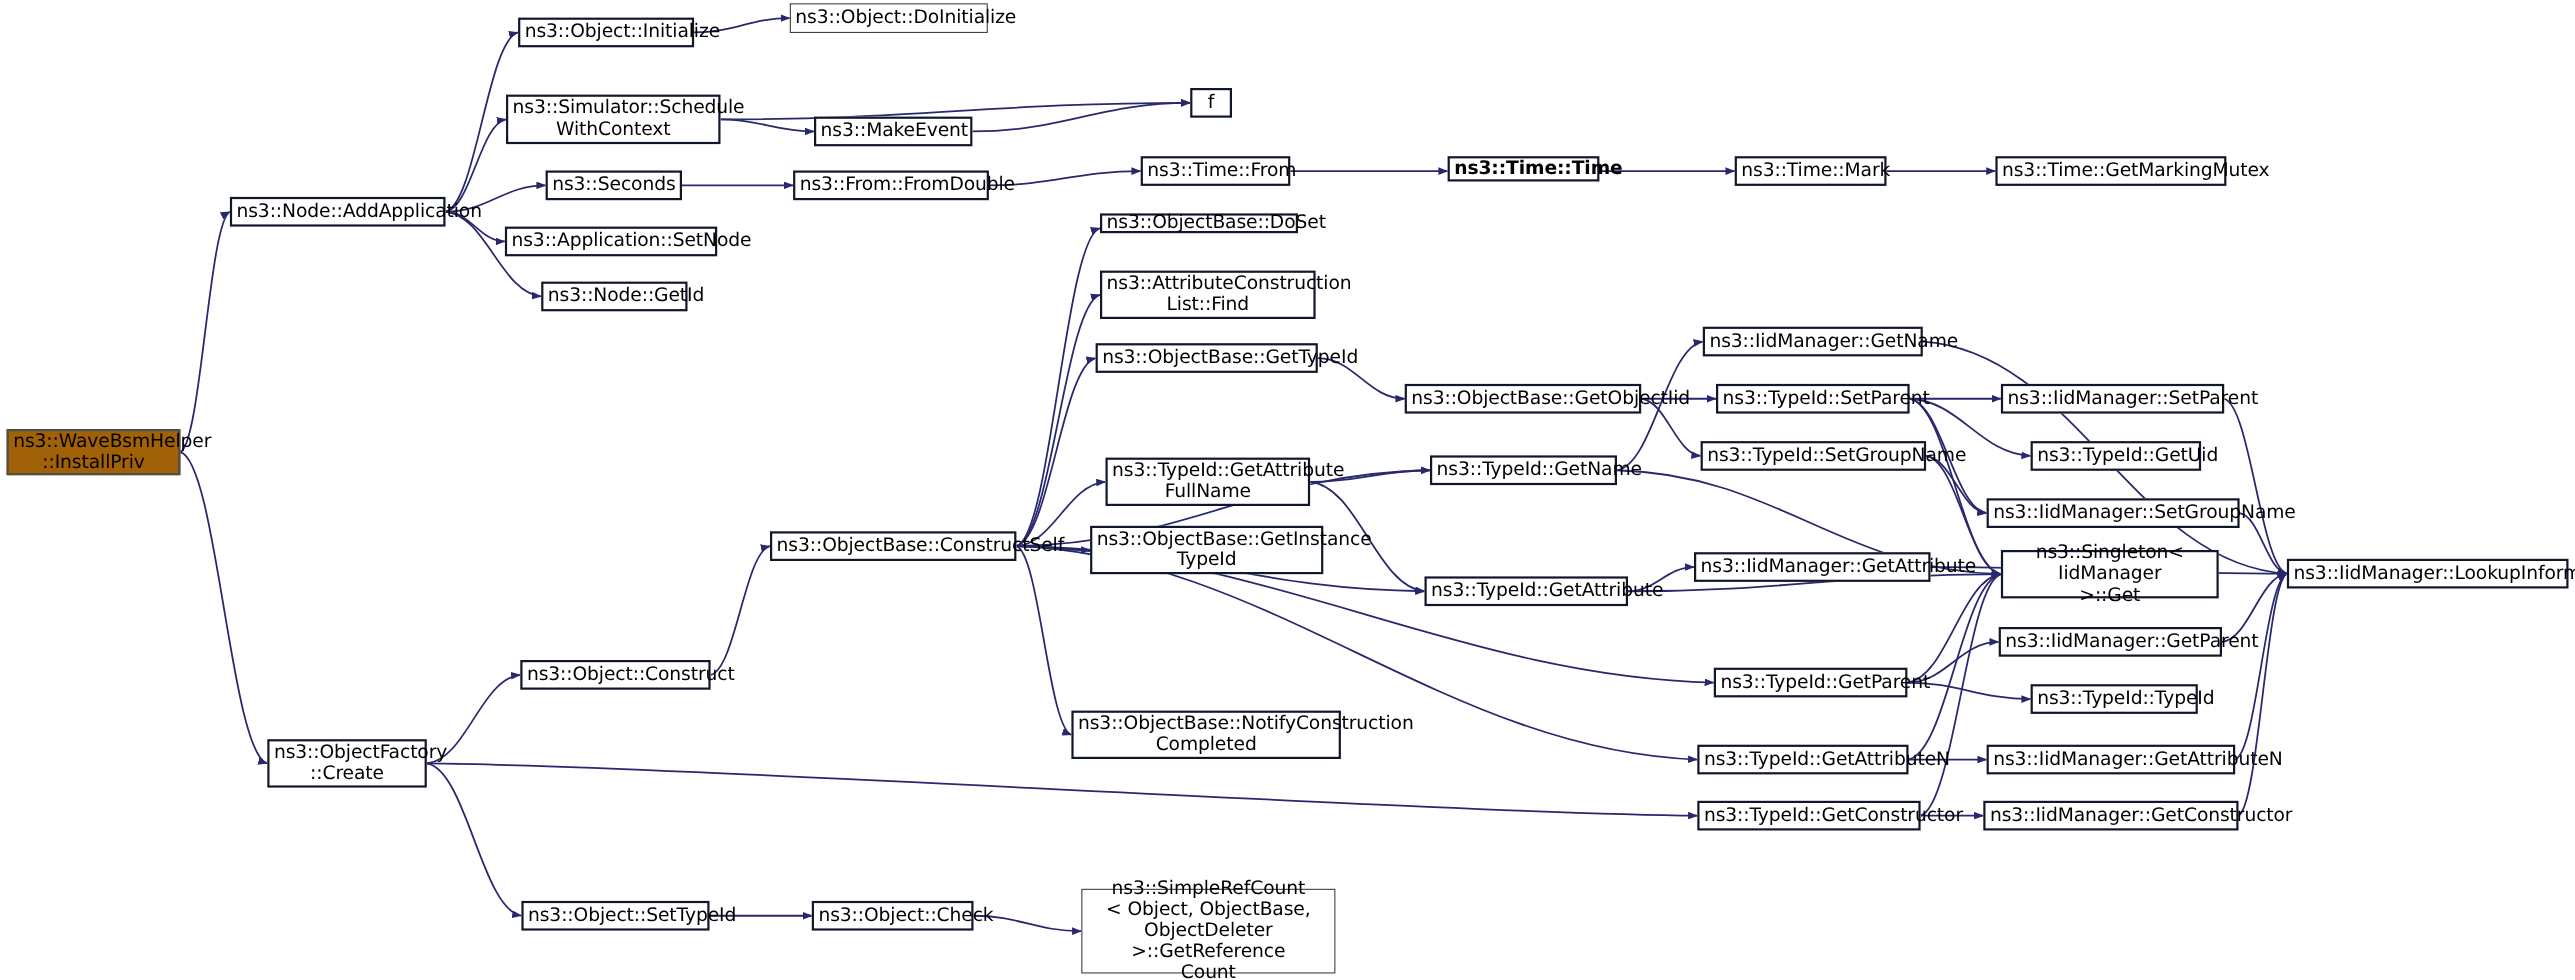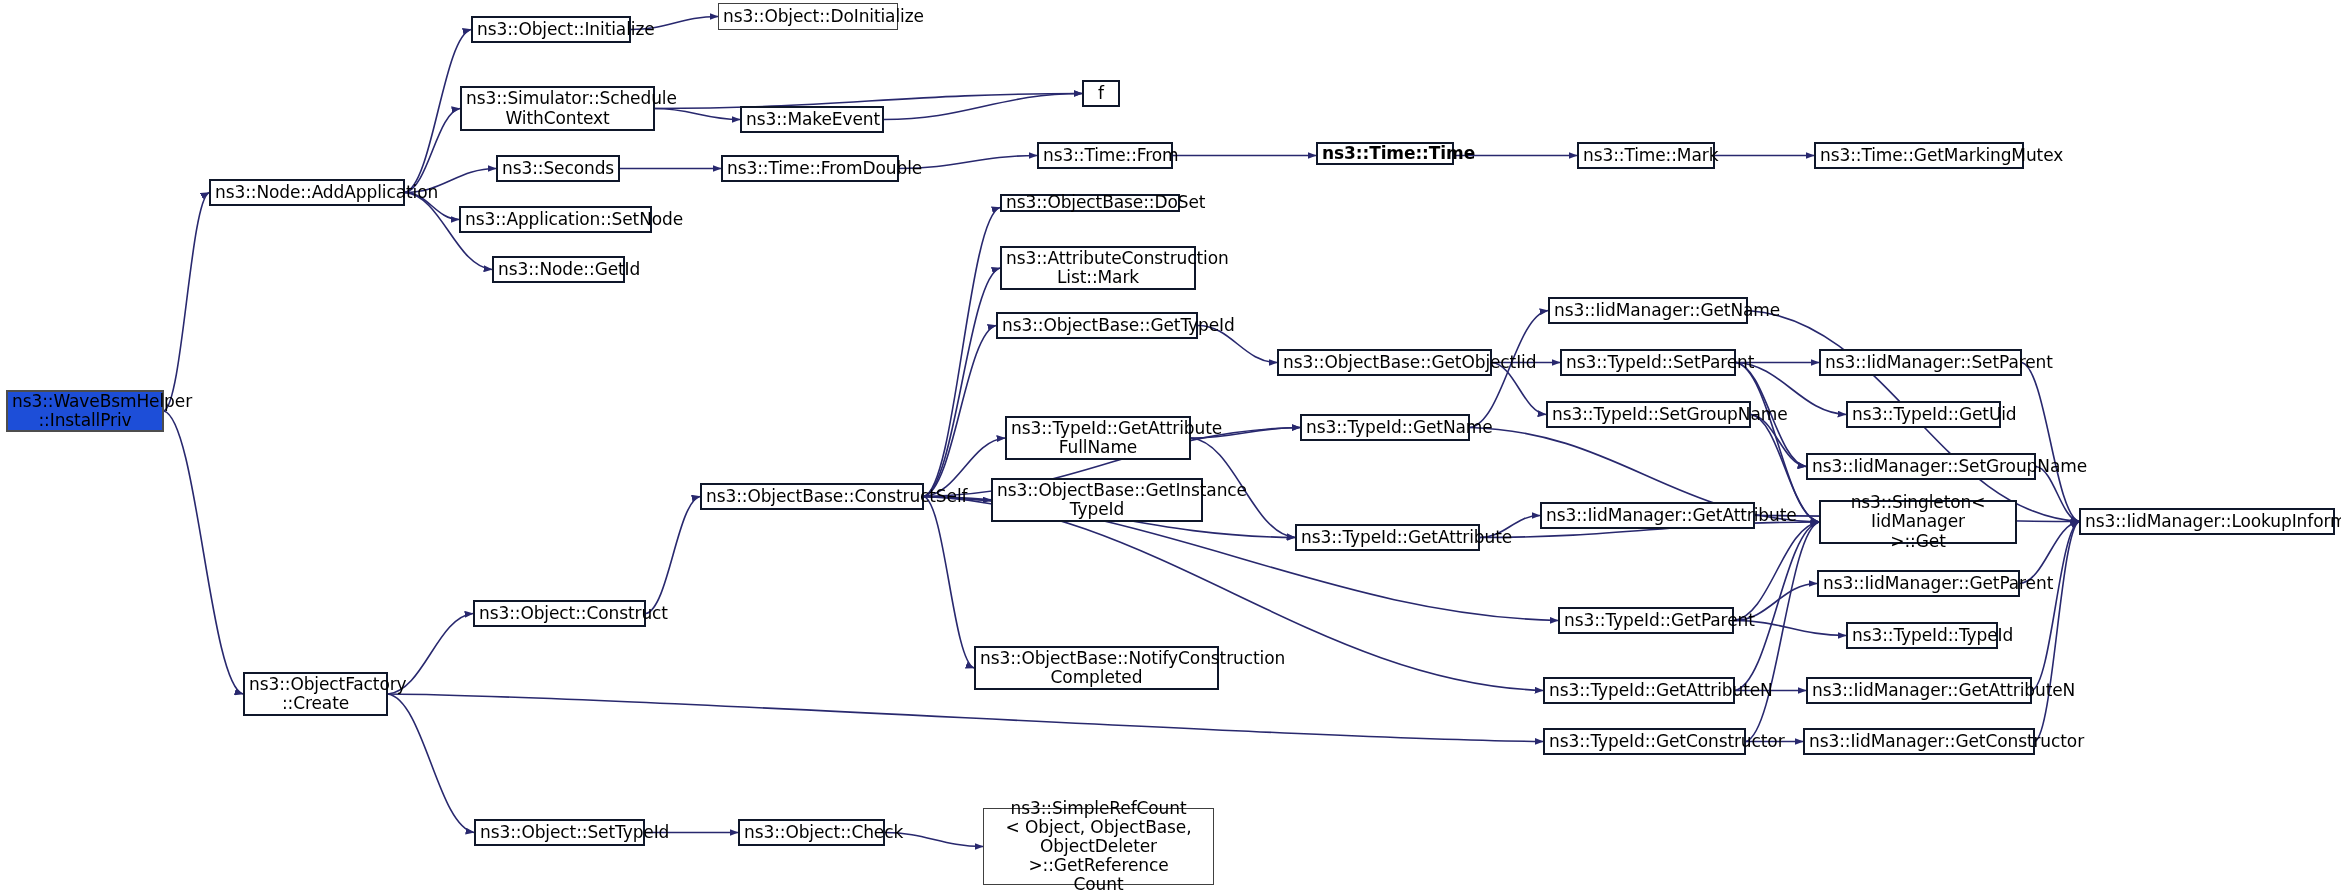--- a/index.html
+++ b/index.html
@@ -35,21 +35,21 @@
     border: 1px solid #404040;
     color: #000000;
     font-size: 17px;
     line-height: 1.12;
     letter-spacing: -0.1px;
     white-space: pre-line;
     padding: 0 4px;
     z-index: 5;
   }
   .node.root {
-    background: #1d4ed8;
+    background: #a16207;
     border: 2px solid #4d4d4d;
   }
   .node.thick {
     border: 2px solid #0f172a;
   }
   .node-label {
     display: block;
     width: 100%;
     white-space: pre-line;
   }
@@ -132,30 +132,30 @@
       <div class="node root" style="left: 6px; top: 390px; width: 158px; height: 42px;"><span class="node-label">ns3::WaveBsmHelper
 ::InstallPriv</span></div>
       <div class="node thick" style="left: 209px; top: 179px; width: 196px; height: 27px;"><span class="node-label">ns3::Node::AddApplication</span></div>
       <div class="node thick" style="left: 471px; top: 16px; width: 160px; height: 27px;"><span class="node-label">ns3::Object::Initialize</span></div>
       <div class="node" style="left: 718px; top: 3px; width: 180px; height: 27px;"><span class="node-label">ns3::Object::DoInitialize</span></div>
       <div class="node thick" style="left: 460px; top: 86px; width: 195px; height: 45px;"><span class="node-label">ns3::Simulator::Schedule
 WithContext</span></div>
       <div class="node thick" style="left: 740px; top: 106px; width: 144px; height: 27px;"><span class="node-label">ns3::MakeEvent</span></div>
       <div class="node thick" style="left: 1082px; top: 80px; width: 38px; height: 27px;"><span class="node-label">f</span></div>
       <div class="node thick" style="left: 496px; top: 155px; width: 124px; height: 27px;"><span class="node-label">ns3::Seconds</span></div>
-      <div class="node thick" style="left: 721px; top: 155px; width: 178px; height: 27px;"><span class="node-label">ns3::Time::FromDouble</span></div>
+      <div class="node thick" style="left: 721px; top: 155px; width: 178px; height: 27px;"><span class="node-label">ns3::From::FromDouble</span></div>
       <div class="node thick" style="left: 1037px; top: 142px; width: 136px; height: 27px;"><span class="node-label">ns3::Time::From</span></div>
       <div class="node thick" style="left: 1316px; top: 142px; width: 138px; height: 23px; font-weight: bold;"><span class="node-label">ns3::Time::Time</span></div>
       <div class="node thick" style="left: 1577px; top: 142px; width: 138px; height: 27px;"><span class="node-label">ns3::Time::Mark</span></div>
       <div class="node thick" style="left: 1814px; top: 142px; width: 210px; height: 27px;"><span class="node-label">ns3::Time::GetMarkingMutex</span></div>
       <div class="node thick" style="left: 459px; top: 206px; width: 193px; height: 27px; text-align: center;"><span class="node-label">ns3::Application::SetNode</span></div>
       <div class="node thick" style="left: 492px; top: 256px; width: 133px; height: 27px;"><span class="node-label">ns3::Node::GetId</span></div>
       <div class="node thick" style="left: 1000px; top: 194px; width: 180px; height: 18px;"><span class="node-label">ns3::ObjectBase::DoSet</span></div>
       <div class="node thick" style="left: 1000px; top: 246px; width: 196px; height: 44px;"><span class="node-label">ns3::AttributeConstruction
-List::Mark</span></div>
+List::Find</span></div>
       <div class="node thick" style="left: 996px; top: 312px; width: 202px; height: 27px;"><span class="node-label">ns3::ObjectBase::GetTypeId</span></div>
       <div class="node thick" style="left: 1277px; top: 349px; width: 215px; height: 27px;"><span class="node-label">ns3::ObjectBase::GetObjectIid</span></div>
       <div class="node thick" style="left: 1005px; top: 416px; width: 186px; height: 44px;"><span class="node-label">ns3::TypeId::GetAttribute
 FullName</span></div>
       <div class="node thick" style="left: 1300px; top: 414px; width: 170px; height: 27px;"><span class="node-label">ns3::TypeId::GetName</span></div>
       <div class="node thick" style="left: 700px; top: 483px; width: 224px; height: 27px;"><span class="node-label">ns3::ObjectBase::ConstructSelf</span></div>
       <div class="node thick" style="left: 991px; top: 478px; width: 212px; height: 44px;"><span class="node-label">ns3::ObjectBase::GetInstance
 TypeId</span></div>
       <div class="node thick" style="left: 1295px; top: 524px; width: 185px; height: 27px;"><span class="node-label">ns3::TypeId::GetAttribute</span></div>
       <div class="node thick" style="left: 1548px; top: 297px; width: 200px; height: 27px;"><span class="node-label">ns3::IidManager::GetName</span></div>

